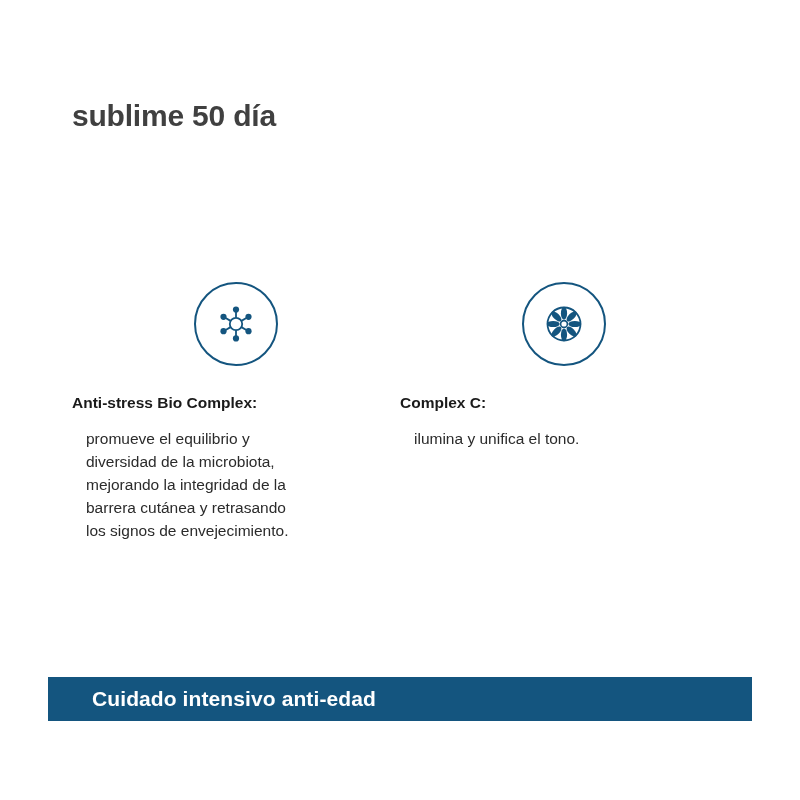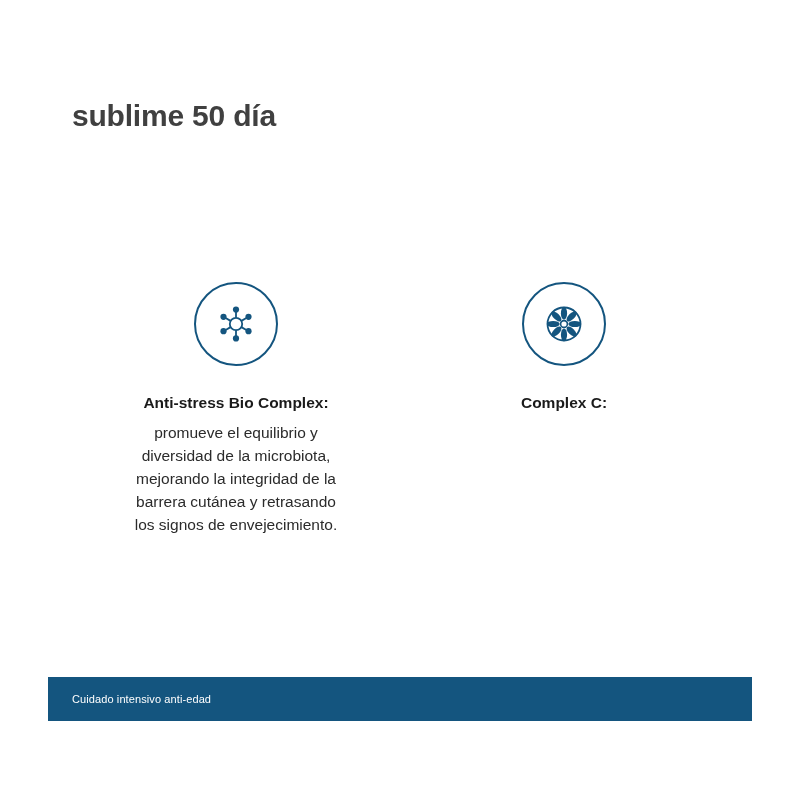--- a/index.html
+++ b/index.html
@@ -48,21 +48,21 @@
   .features {
     position: absolute;
     left: 72px;
     top: 282px;
     width: 660px;
     display: flex;
     align-items: flex-start;
   }
   .feature {
     box-sizing: border-box;
-    text-align: center;
+    text-align: left;
   }
   .feature-1 { width: 328px; }
   .feature-2 { width: 328px; }
 
   .icon-wrap {
     display: flex;
     justify-content: center;
     margin-bottom: 26px;
   }
   .icon-circle {
@@ -81,40 +81,40 @@
     font-weight: bold;
     color: #1a1a1a;
     line-height: 1.45;
     margin: 0;
   }
   .feature-text {
     font-size: 15.5px;
     font-weight: 400;
     color: #2b2b2b;
     line-height: 1.48;
-    margin: 8px;
+    margin: 14px;
     white-space: pre-line;
   }
 
   
   .footer-band {
     position: absolute;
     left: 48px;
     top: 677px;
     width: 704px;
     height: 44px;
     background: #14557f;
     display: flex;
     align-items: center;
   }
   .footer-text {
     color: #ffffff;
-    font-size: 11px;
-    font-weight: normal;
-    margin-left: 24px;
+    font-size: 21px;
+    font-weight: bold;
+    margin-left: 44px;
     letter-spacing: 0.1px;
   }
 </style>
 </head>
 <body>
 
 <div class="page">
 
   <div class="header">
     <h1 class="title">sublime 50 día</h1>
@@ -167,20 +167,21 @@
               <ellipse cx="23" cy="33.8" rx="3.1" ry="6.4"></ellipse>
               <ellipse cx="15.4" cy="30.6" rx="3.1" ry="6.4" transform="rotate(45 15.4 30.6)"></ellipse>
               <ellipse cx="12.2" cy="23" rx="6.4" ry="3.1"></ellipse>
               <ellipse cx="15.4" cy="15.4" rx="3.1" ry="6.4" transform="rotate(-45 15.4 15.4)"></ellipse>
             </g>
             <circle cx="23" cy="23" r="3.4" fill="#ffffff" stroke="#14557f" stroke-width="1.6"></circle>
           </svg>
         </div>
       </div>
       <p class="feature-heading">Complex C:</p>
+      <p class="feature-text">ilumina y unifica el tono.</p>
     </div>
 
   </div>
 
   <div class="footer-band">
     <span class="footer-text">Cuidado intensivo anti-edad</span>
   </div>
 
 </div>
 

